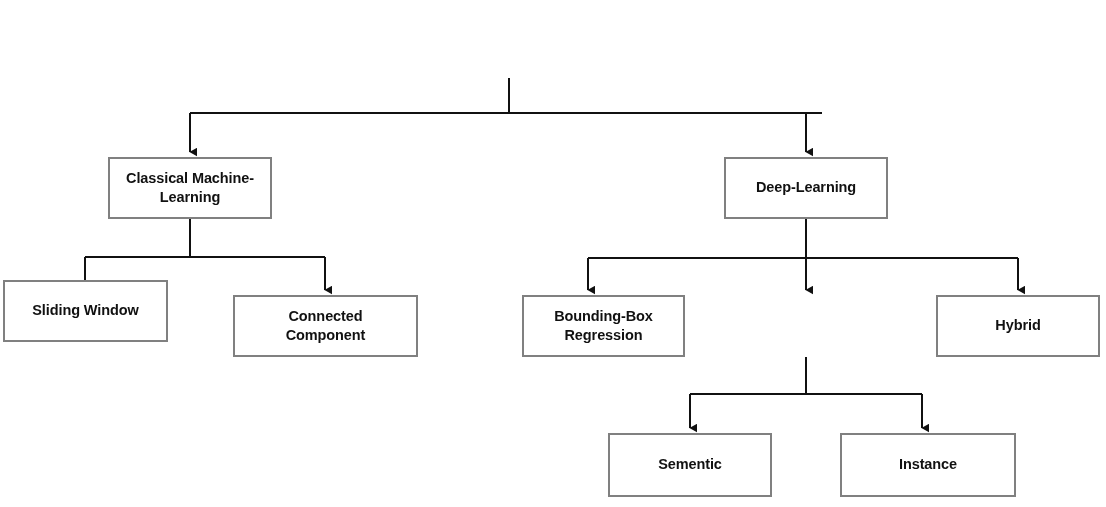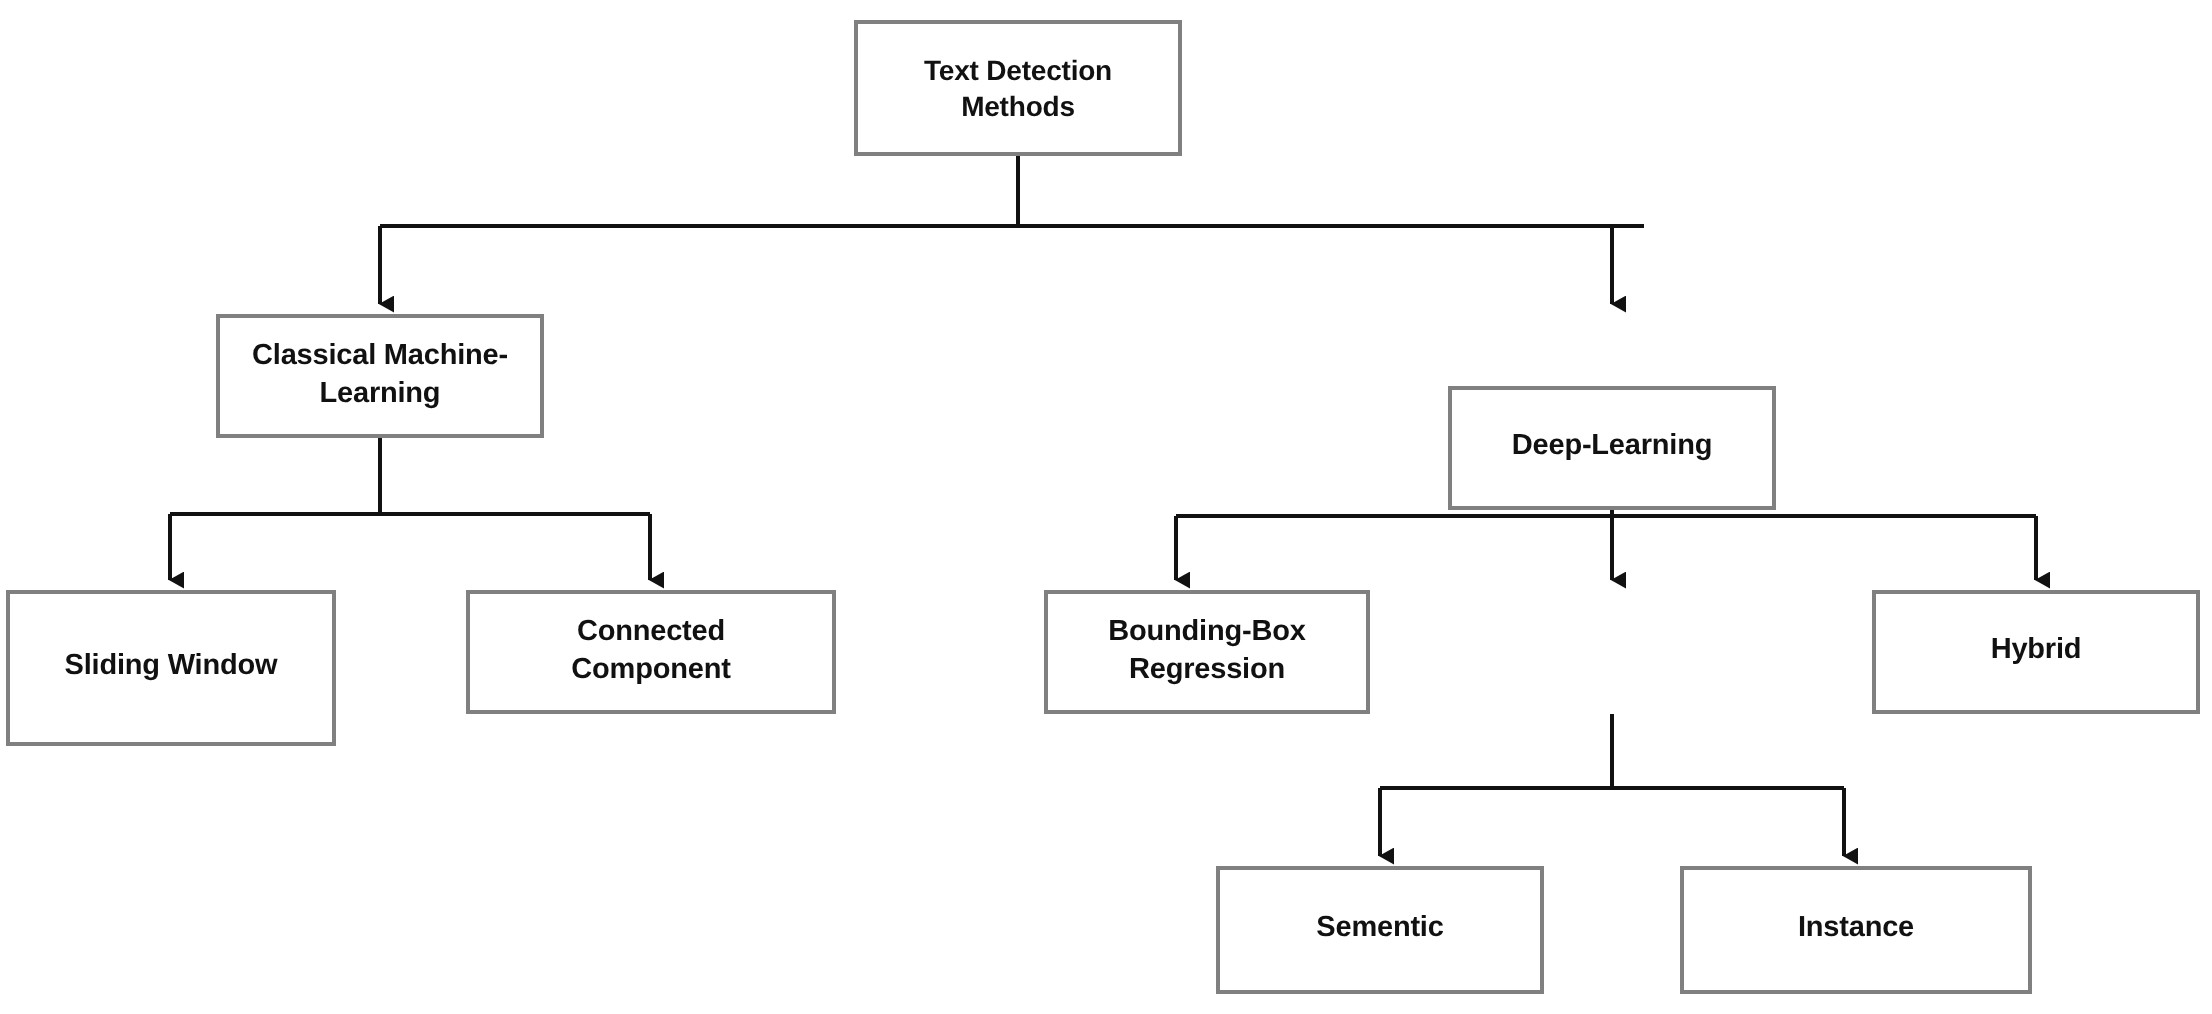--- a/index.html
+++ b/index.html
@@ -80,35 +80,31 @@
       <path d="M 806,258 L 806,290" marker-end="url(#arrowhead)"></path>
       <path d="M 1018,258 L 1018,290" marker-end="url(#arrowhead)"></path>
 
       <path d="M 806,357 L 806,394"></path>
       <path d="M 690,394 L 922,394"></path>
       <path d="M 690,394 L 690,428" marker-end="url(#arrowhead)"></path>
       <path d="M 922,394 L 922,428" marker-end="url(#arrowhead)"></path>
     </g>
   </svg>
 
-  <div class="node level-0" style="left:427px; top:10px; width:164px; height:68px;">
-    <span class="node-label">Text Detection
-Methods</span>
-  </div>
 
   <div class="node level-1" style="left:108px; top:157px; width:164px; height:62px;">
     <span class="node-label">Classical Machine-
 Learning</span>
   </div>
 
-  <div class="node level-1" style="left:724px; top:157px; width:164px; height:62px;margin-top:36px;">
+  <div class="node level-1" style="left:724px; top:157px; width:164px; height:62px;">
     <span class="node-label">Deep-Learning</span>
   </div>
 
-  <div class="node level-2" style="left:3px; top:295px; width:165px; height:78px;">
+  <div class="node level-2" style="left:3px; top:280px; width:165px; height:62px;">
     <span class="node-label">Sliding Window</span>
   </div>
 
   <div class="node level-2" style="left:233px; top:295px; width:185px; height:62px;">
     <span class="node-label">Connected
 Component</span>
   </div>
 
   <div class="node level-2" style="left:507px; top:295px; width:163px; height:62px;margin-left:15px;">
     <span class="node-label">Bounding-Box

